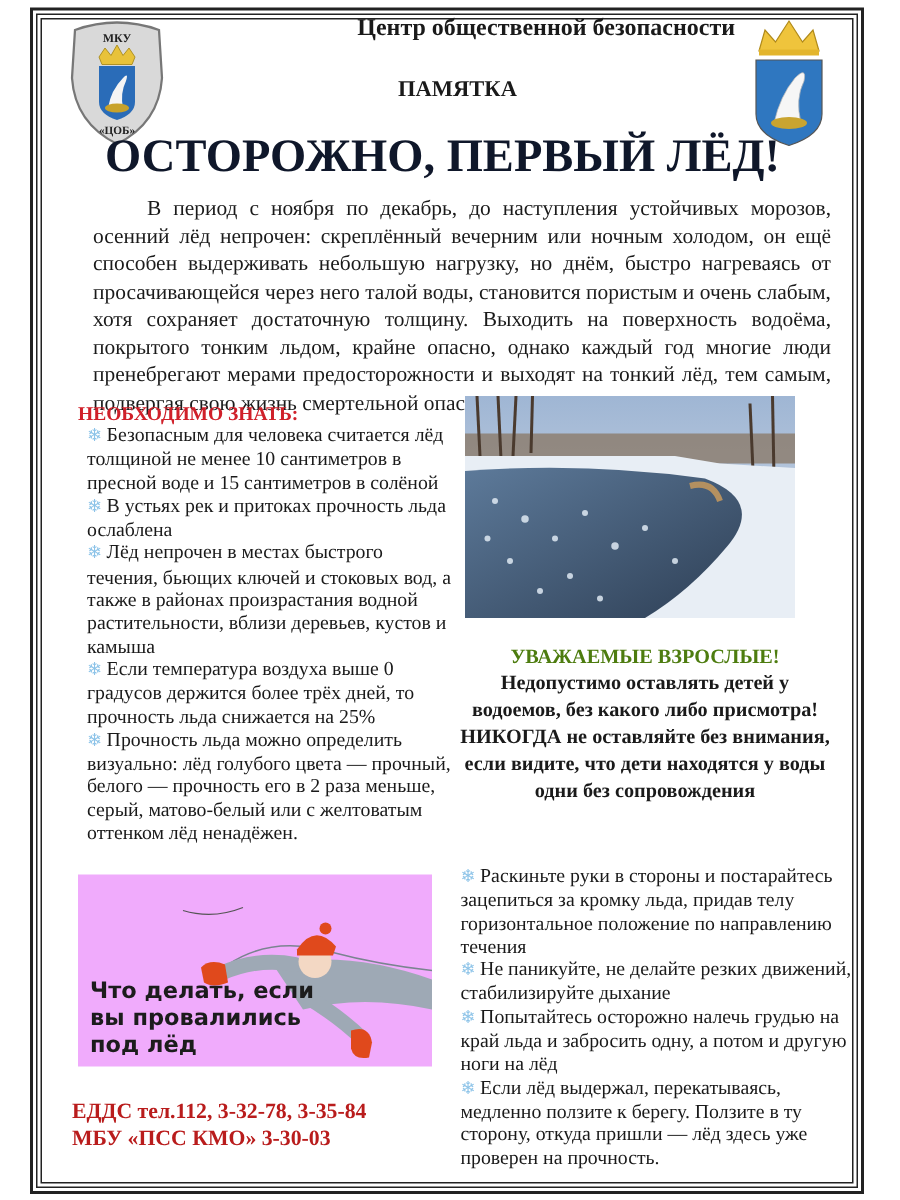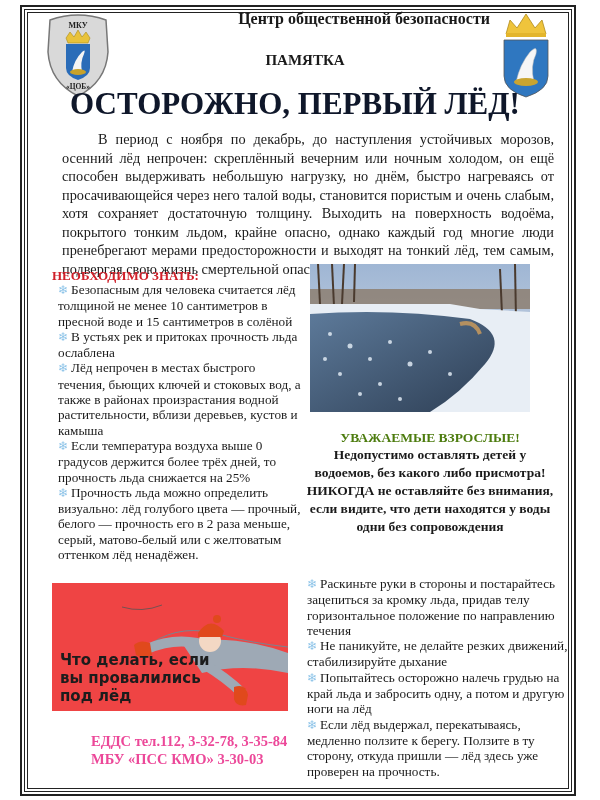--- a/index.html
+++ b/index.html
@@ -15,23 +15,23 @@
   .intro { position:absolute; left:62px; top:130px; width:492px; font-size:14.3px; line-height:18.5px; text-align:justify; text-indent:36px; }
   .know-title { position:absolute; left:52px; top:268px; width:240px; text-align:left; font-weight:bold; font-size:13px; color:#d0202a; }
   .list { font-size:13.2px; line-height:15.3px;font-family:Liberation Serif, serif; }
   .list .item { margin:0; }
   .flake { color:#8cc3e8; font-size:12px; margin-right:3px; }
   .list-left { position:absolute; left:58px; top:282px; width:246px; }
   .photo { position:absolute; left:310px; top:264px; width:220px; height:148px; overflow:hidden; }
   .adult-title { position:absolute; left:310px; top:430px; width:240px; text-align:center; font-weight:bold; font-size:13.5px; color:#4d7c0f; }
   .adult-text { position:absolute; left:305px; top:446px; width:250px; text-align:center; font-weight:bold; font-size:13.5px; line-height:18px; }
   .list-right { position:absolute; left:307px; top:576px; width:262px; }
-  .ill { position:absolute; left:52px; top:583px; width:236px; height:128px; background:#ef4444; overflow:hidden; }
+  .ill { position:absolute; left:52px; top:583px; width:236px; height:128px; background:#f0abfc; overflow:hidden; }
   .ill-text { position:absolute; left:8px; top:68px; font-family:"DejaVu Sans", sans-serif; font-weight:bold; font-size:15px; line-height:18px; color:#1c1c1c; }
-  .contacts { position:absolute; left:48px; top:732px; font-weight:bold; font-size:14.5px; line-height:18px; color:#ec4899;margin-left:43px; }
+  .contacts { position:absolute; left:48px; top:732px; font-weight:bold; font-size:14.5px; line-height:18px; color:#b91c1c; }
 </style>
 </head>
 <body>
 
 <div class="frame"></div>
 
 <svg class="logo-left" viewBox="0 0 72 86">
   <path d="M8 8 Q36 -2 64 8 L66 40 Q64 70 36 84 Q8 70 6 40 Z" fill="#d9d9d9" stroke="#777" stroke-width="1.5"></path>
   <text x="36" y="16" text-anchor="middle" font-size="8" font-weight="bold" font-family="Liberation Serif, serif" fill="#222">МКУ</text>
   <path d="M24 26 L28 20 L32 25 L36 18 L40 25 L44 20 L48 26 L46 31 L26 31 Z" fill="#e8c23a" stroke="#a88a1a" stroke-width="0.6"></path>

